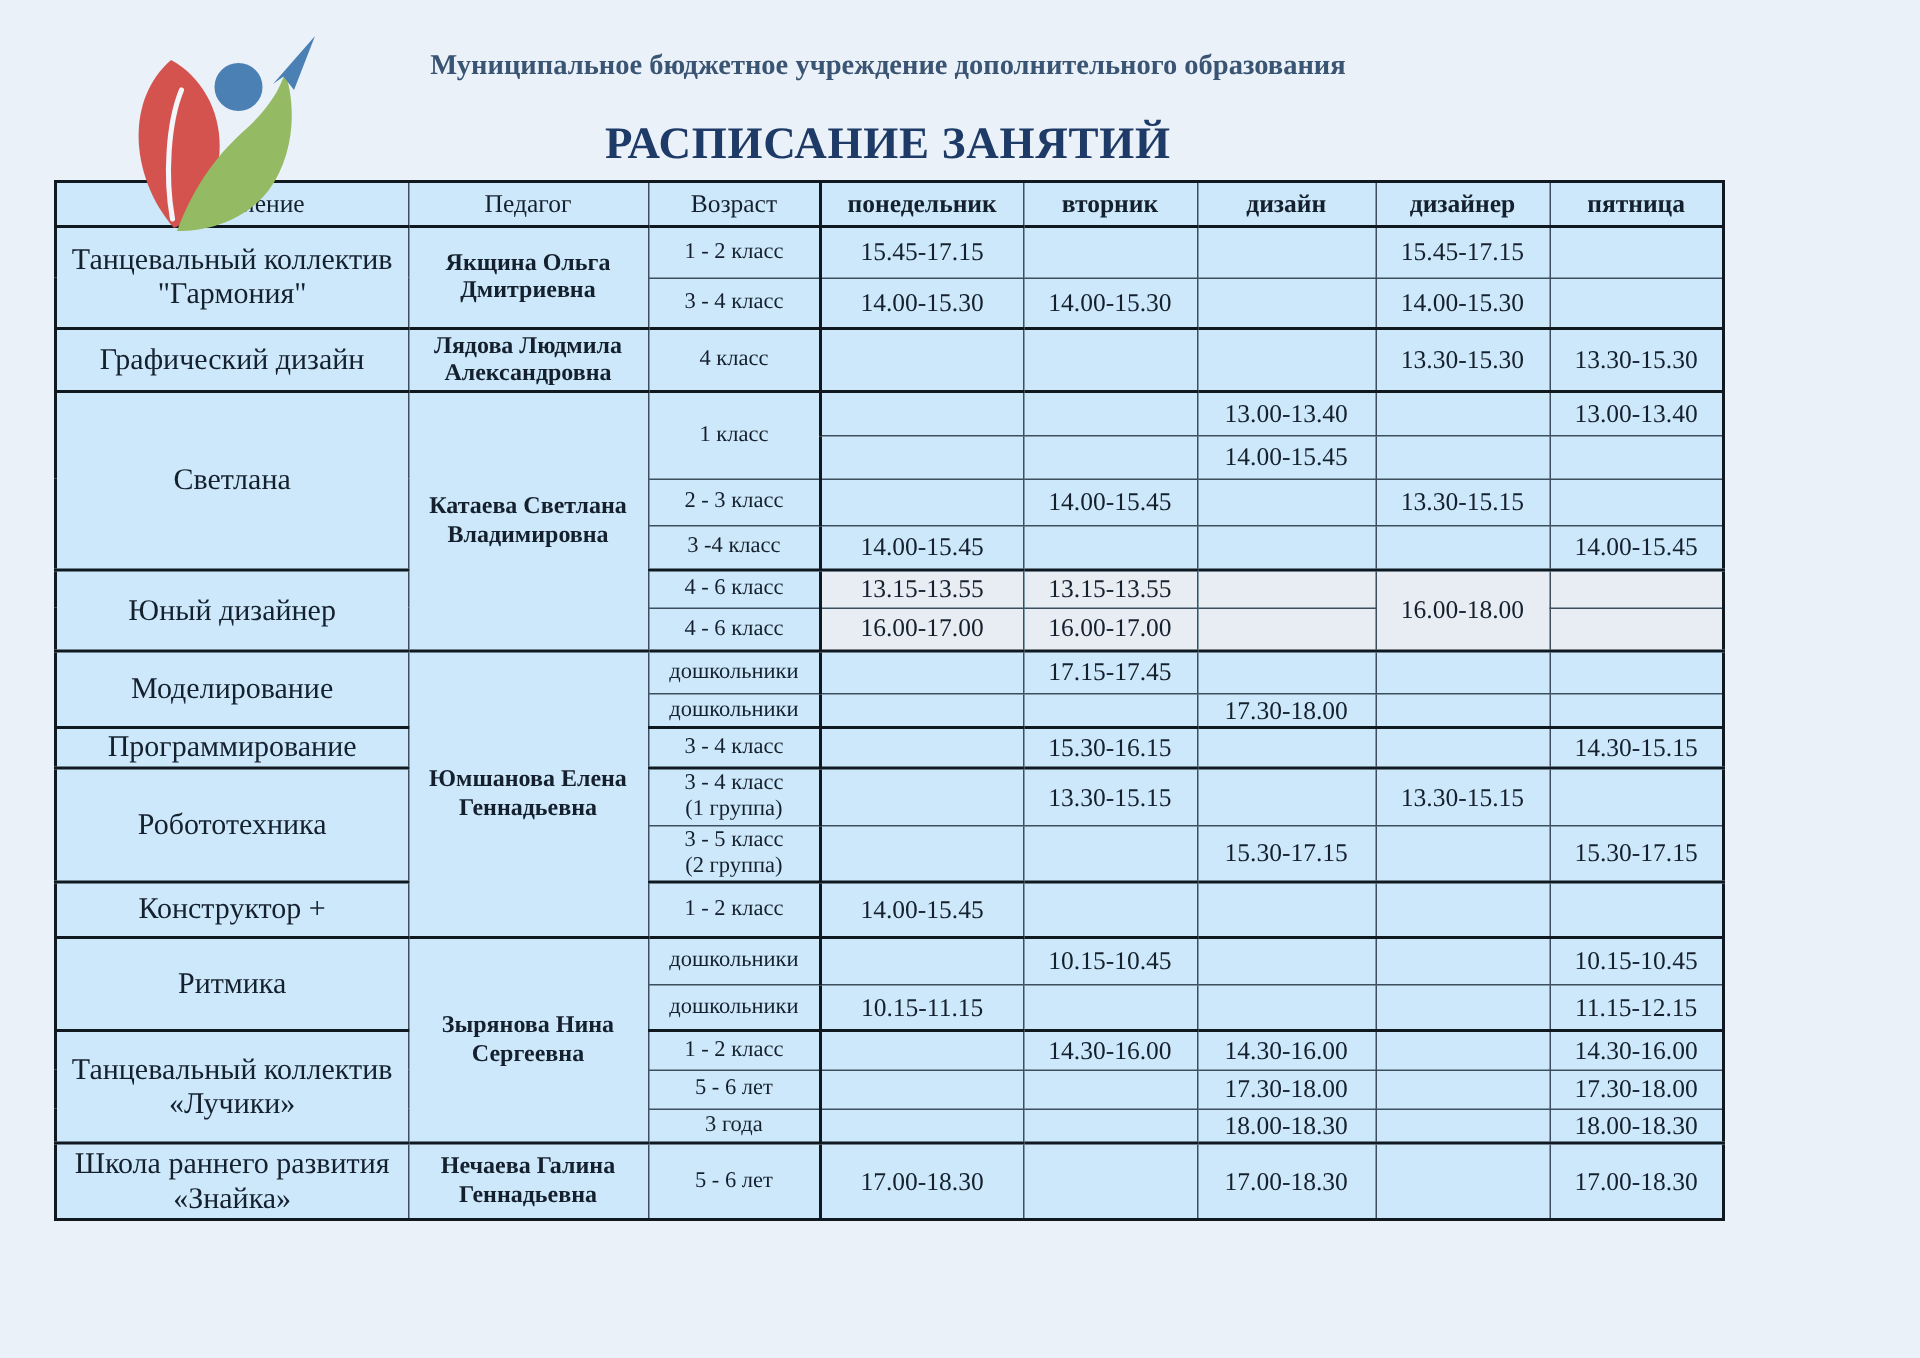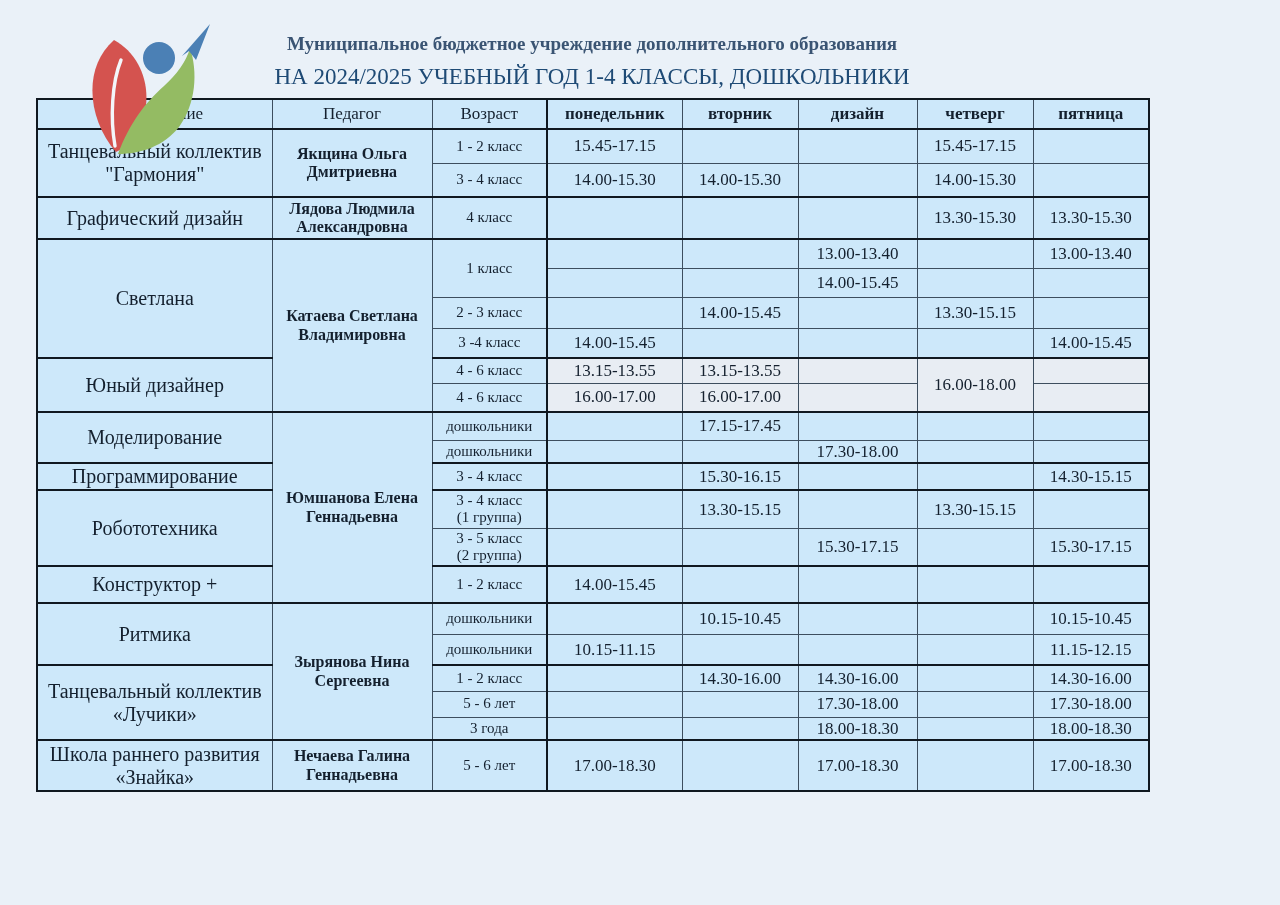--- a/index.html
+++ b/index.html
@@ -85,21 +85,21 @@
       <path fill="none" stroke="#f3f6fa" stroke-width="3.4" stroke-linecap="round" d="M 29 124 C 24 96, 26 60, 35 38"></path>
       <path fill="var(--logo-green)" d="M 32 132 C 44 100, 60 80, 78 64 C 91 52, 100 40, 104 26 C 112 50, 110 82, 93 105 C 78 124, 55 132, 32 132 Z"></path>
       <circle fill="var(--logo-blue)" cx="73" cy="36" r="16"></circle>
       <path fill="var(--logo-blue)" d="M 96 34 L 124 2 L 110 38 L 103 29 Z"></path>
     </svg>
   </div>
 
   <div class="content">
     <div class="head-block">
       <div class="org-line">Муниципальное бюджетное учреждение дополнительного образования</div>
-      <h2 class="page-subtitle">НА 2024/2025 УЧЕБНЫЙ ГОД 1-4 КЛАССЫ, ДОШКОЛЬНИКИ</h2>
+      <h1 class="page-title">РАСПИСАНИЕ ЗАНЯТИЙ</h1>
     </div>
 
     <table class="schedule">
         <colgroup>
           <col style="width: 235px;">
           <col style="width: 160px;">
           <col style="width: 115px;">
           <col style="width: 135px;">
           <col style="width: 116px;">
           <col style="width: 119px;">
@@ -107,21 +107,21 @@
           <col style="width: 116px;">
         </colgroup>
         <thead>
           <tr>
             <th>Объединение</th>
             <th>Педагог</th>
             <th>Возраст</th>
             <th class="day mon">понедельник</th>
             <th class="day">вторник</th>
             <th class="day">дизайн</th>
-            <th class="day">четверг</th>
+            <th class="day">дизайнер</th>
             <th class="day">пятница</th>
           </tr>
         </thead>
         <tbody>
           <tr class="gs" style="height: 34px;">
             <td rowspan="2" class="group">Танцевальный коллектив "Гармония"</td>
             <td rowspan="2" class="teacher">Якщина Ольга Дмитриевна</td>
             <td class="age">1 - 2 класс</td>
             <td class="time mon">15.45-17.15</td>
             <td class="time"></td>

